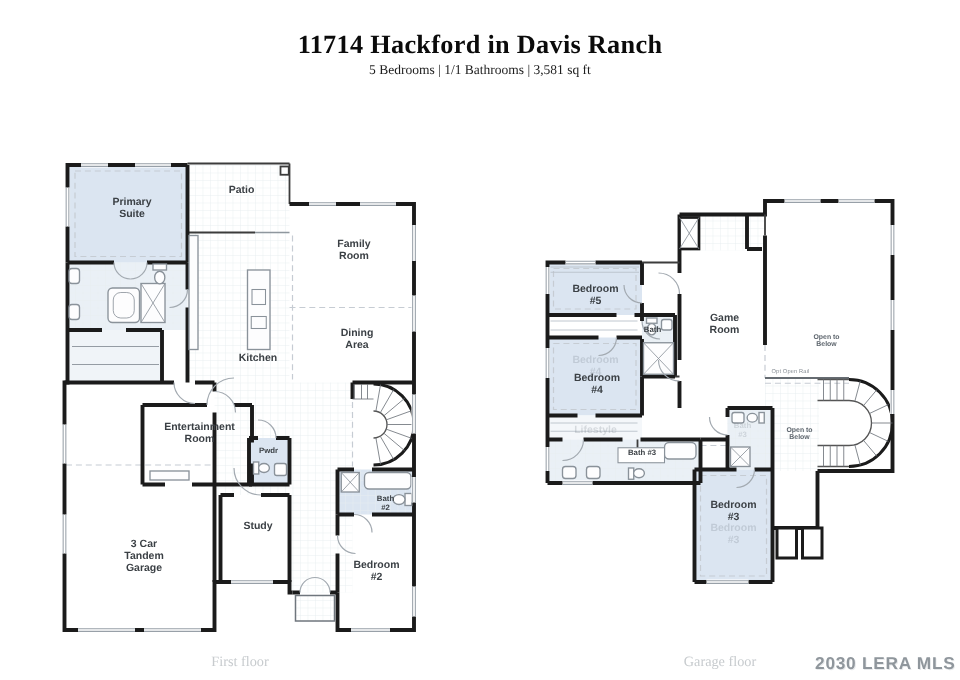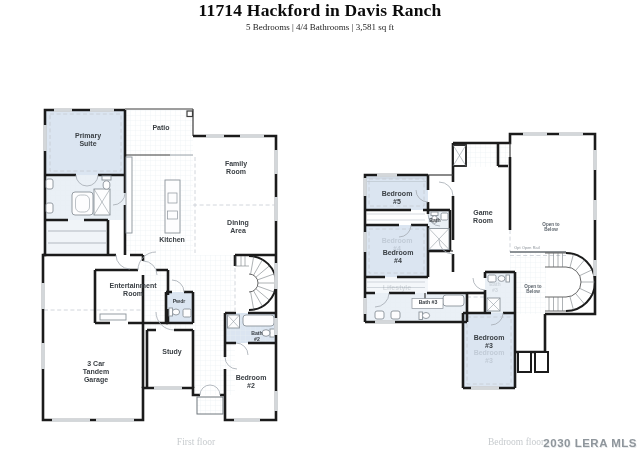--- a/index.html
+++ b/index.html
@@ -1,38 +1,38 @@
 <!DOCTYPE html>
 <html><head>
 <meta charset="utf-8">
 <style>
   html,body{margin:0;padding:0;background:#fff;}
   body{width:640px;height:453px;position:relative;overflow:hidden;font-family:"Liberation Sans",sans-serif;}
   .page{position:absolute;inset:0;background:#ffffff;}
-  .header{position:absolute;top:0;left:0;right:0;text-align:center;}
+  .header{position:absolute;top:19px;left:0;right:0;text-align:center;}
   .header h1{margin:0;font:700 17.5px "Liberation Serif",serif;color:#0b0b0b;letter-spacing:.2px;}
   .header .sub{margin-top:1px;font:400 9px "Liberation Serif",serif;color:#1e1e1e;}
   .plan{position:absolute;}
   .plan svg{display:block;}
   .lbl{position:absolute;transform:translate(-50%,-50%);font:600 7px/1.15 "Liberation Sans",sans-serif;color:#3b4045;text-align:center;white-space:pre-line;pointer-events:none;}
   .lbl.sm{font-size:5.2px;}
   .lbl.xs{font-size:4.6px;color:#5d656d;}
   .lbl.tiny{font-size:3.8px;font-weight:400;color:#878e95;letter-spacing:.1px;}
   .lbl.ghost{opacity:.2;font-weight:700;color:#5a646e;}
-  .caption{position:absolute;transform:translateX(-50%);font:400 9.5px "Liberation Serif",serif;color:#c7cbce;white-space:nowrap;margin-left:36px;}
+  .caption{position:absolute;transform:translateX(-50%);font:400 9.5px "Liberation Serif",serif;color:#c7cbce;white-space:nowrap;}
   .watermark{position:absolute;top:437px;right:3px;font:700 11.5px "Liberation Sans",sans-serif;color:#8f969c;letter-spacing:.5px;text-shadow:.6px .6px 0 #e8eaec;}
 </style>
 </head>
 <body>
 
 <div class="page">
 
   <div class="header">
     <h1>11714 Hackford in Davis Ranch</h1>
-    <div class="sub">5 Bedrooms | 4/4 Bathrooms | 3,581 sq ft</div>
+    <div class="sub">5 Bedrooms | 1/1 Bathrooms | 3,581 sq ft</div>
   </div>
 
   <div class="plan" style="left:40px;top:105px;width:245px;height:330px;">
     <svg viewBox="0 0 245 330" width="245" height="330">
       <defs>
         <pattern id="g1" width="5" height="5" patternUnits="userSpaceOnUse">
           <path d="M5 0H0V5" fill="none" stroke="#e8edf0" stroke-width="0.6"></path>
         </pattern>
       </defs>
       <g>
@@ -335,16 +335,16 @@
 #3</div>
     <div class="lbl xs" style="left:178px;top:177px;">Open to
 Below</div>
     <div class="lbl" style="left:134px;top:230px;">Bedroom
 #3</div>
     <div class="lbl ghost" style="left:134px;top:245px;">Bedroom
 #3</div>
   </div>
 
   <div class="caption" style="left:160px;top:437px;">First floor</div>
-  <div class="caption" style="left:480px;top:437px;">Bedroom floor</div>
+  <div class="caption" style="left:480px;top:437px;">Garage floor</div>
   <div class="watermark">2030 LERA MLS</div>
 
 </div>
 
 </body></html>

